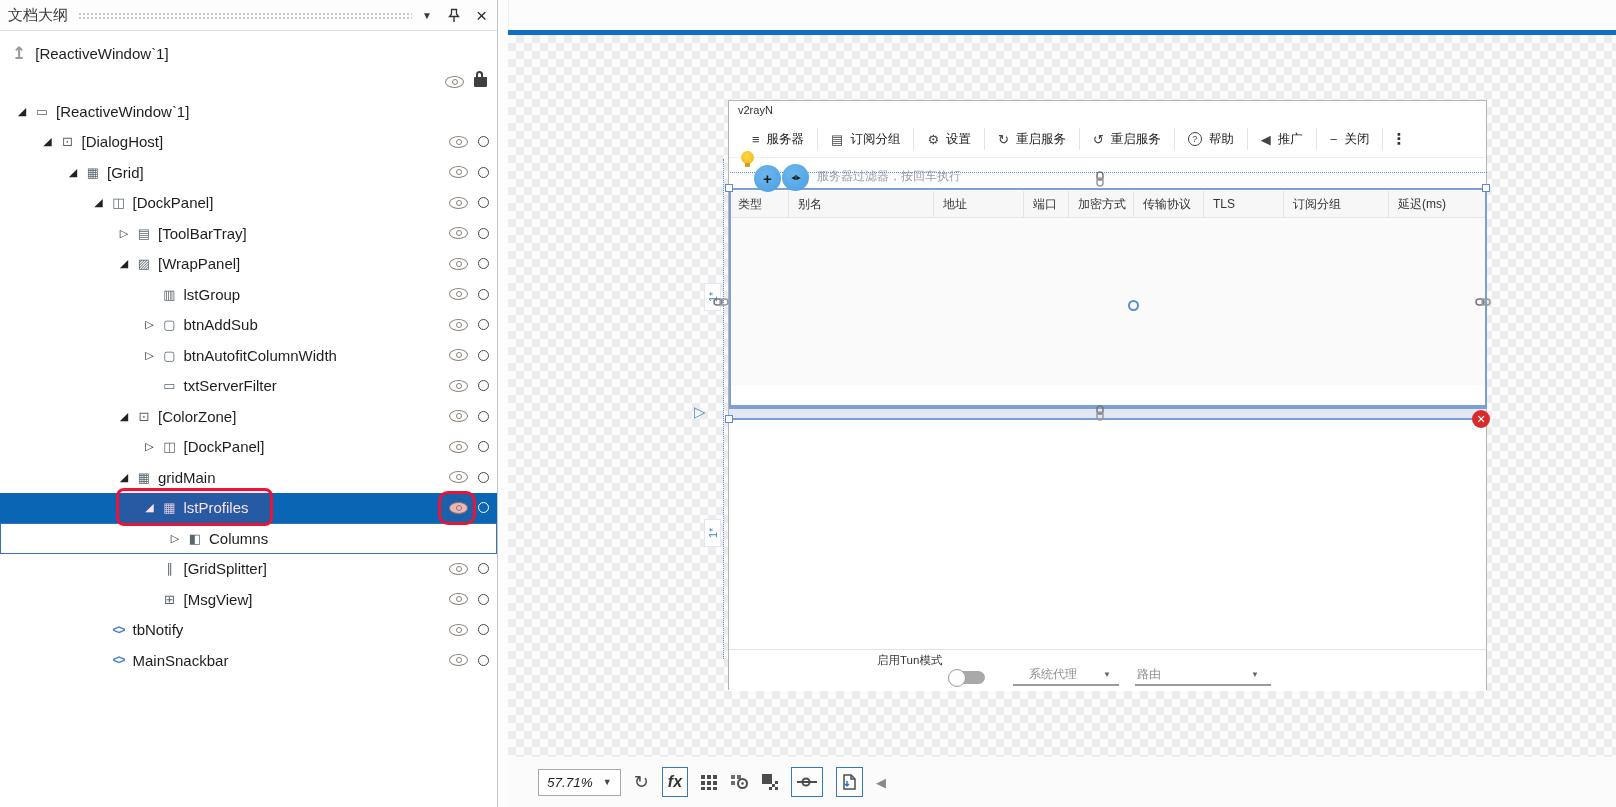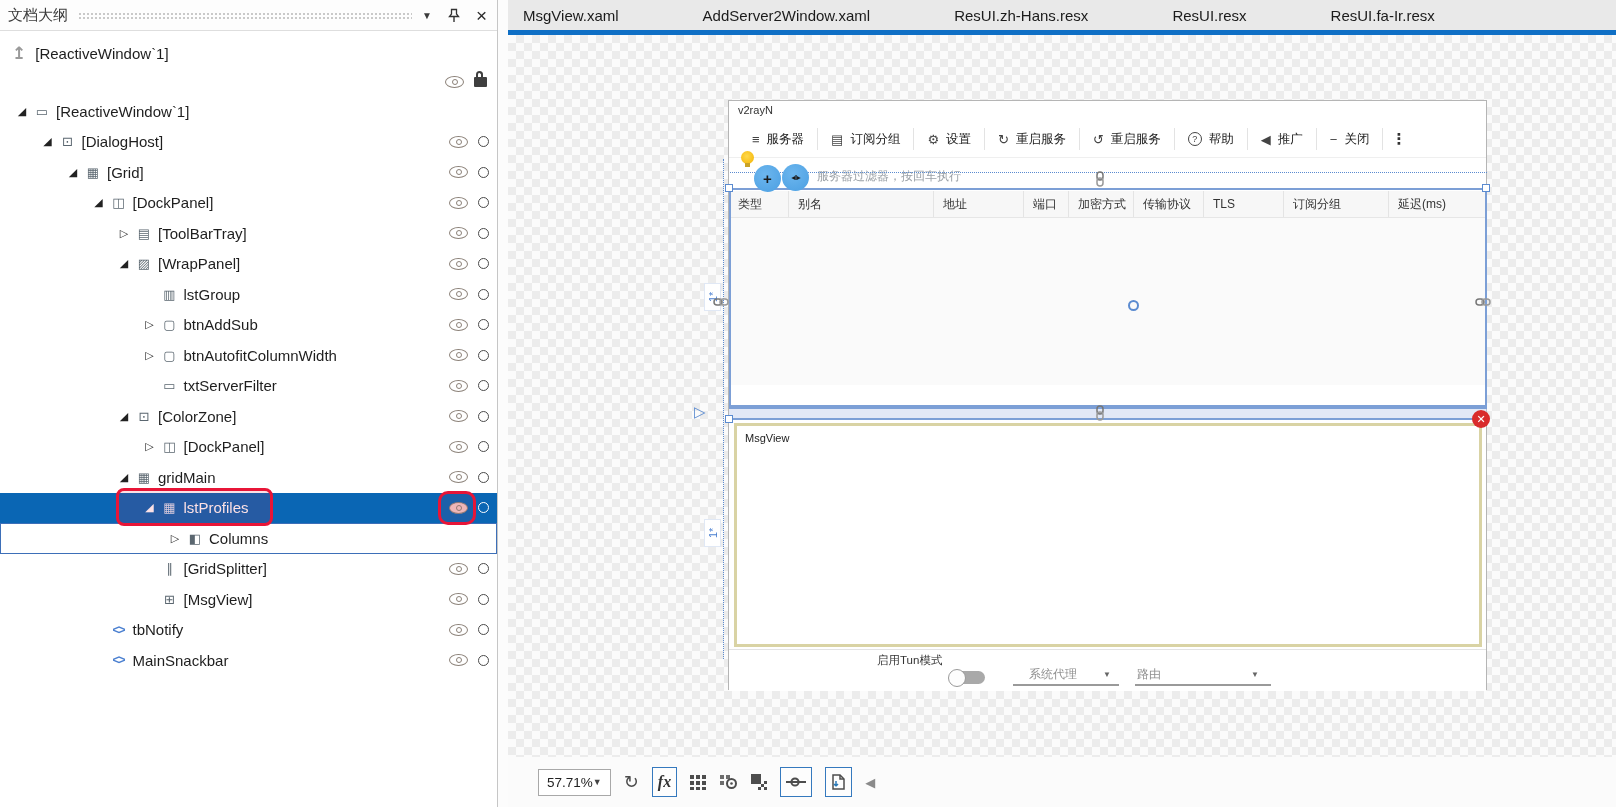--- a/index.html
+++ b/index.html
@@ -132,27 +132,27 @@
   .ring{position:absolute;left:620px;top:265px;width:11px;height:11px;border:2px solid #5b8bd0;
           border-radius:50%;box-sizing:border-box;}
   .bulb{position:absolute;left:233px;top:116px;width:13px;height:13px;border-radius:50%;
           background:radial-gradient(circle at 45% 40%,#ffd94d,#f3b200);}
   .bulb:after{content:"";position:absolute;left:4px;top:12px;width:5px;height:4px;background:#c9a227;}
   .linkicon{position:absolute;width:16px;height:16px;}
 
   
   #statusbar{position:absolute;left:10px;right:0;bottom:0;height:50px;background:#fbfbfb;
           display:flex;align-items:center;gap:13px;padding-left:30px;}
-  .zoombox{display:flex;align-items:center;border:1px solid #a8a8a8;background:#fff;
-          height:25px;padding:0 8px;font-size:13.5px;color:#222;}
+  .zoombox{display:flex;align-items:center;gap:10px;border:1px solid #a8a8a8;background:#fff;
+          height:25px;padding:0 8px;font-size:13.5px;color:#222;font-style:italic;}
   .zoombox .chev{font-size:9px;color:#444;}
   .sb-ic{color:#4d4d4d;display:flex;align-items:center;justify-content:center;height:26px;}
   .sb-refresh{font-size:18px;}
   .bluebox{border:1.5px solid #3579be;padding:1px 5px;background:#fdfdfd;}
-  .fx{font-family:Liberation Serif, serif;font-style:italic;font-weight:bold;
+  .fx{font-family:Liberation Sans, sans-serif;font-style:italic;font-weight:bold;
       font-size:16px;color:#333;}
   .sb-collapse{font-size:13px;color:#8a8a8a;}
 </style>
 </head>
 <body>
 
 <div id="root">
 
   <aside id="outline">
     <div class="ol-header">
@@ -399,27 +399,20 @@
               <span class="pupil"></span>
             </span>
             <span class="circ"></span>
           </span>
         </div>
       </div>
   </aside>
 
   <div id="editor">
     <div id="gutter"></div>
-    <div id="tabbar">
-        <div class="tab">MsgView.xaml</div>
-        <div class="tab">AddServer2Window.xaml</div>
-        <div class="tab">ResUI.zh-Hans.resx</div>
-        <div class="tab">ResUI.resx</div>
-        <div class="tab">ResUI.fa-Ir.resx</div>
-      </div>
     <div id="accentbar"></div>
 
     <div id="canvas">
 
       <div id="vwindow">
         <div class="vtitle">v2rayN</div>
         <div class="vtoolbar">
             <span class="vtb-item">
               <span class="vtb-ic">≡</span>
               <span>服务器</span>
@@ -467,23 +460,20 @@
               <div class="vcol" style="width: 90px;">地址</div>
               <div class="vcol" style="width: 45px;">端口</div>
               <div class="vcol" style="width: 65px;">加密方式</div>
               <div class="vcol" style="width: 70px;">传输协议</div>
               <div class="vcol" style="width: 80px;">TLS</div>
               <div class="vcol" style="width: 105px;">订阅分组</div>
               <div class="vcol" style="width: 97px;">延迟(ms)</div>
             </div>
         </div>
 
-        <div class="vmsg">
-          <div class="vmsg-label">MsgView</div>
-        </div>
 
         <div class="vbottom">
           <span class="tun-label">启用Tun模式</span>
           <span class="toggle">
               <span class="knob"></span>
             </span>
           <span class="vselect-label" style="left:300px;top:16px">系统代理</span>
           <span class="vselect-line" style="left:284px;top:34px;width:106px"></span>
           <span class="vcaret" style="left:374px;top:20px">▼</span>
           <span class="vselect-label" style="left:408px;top:16px">路由</span>

